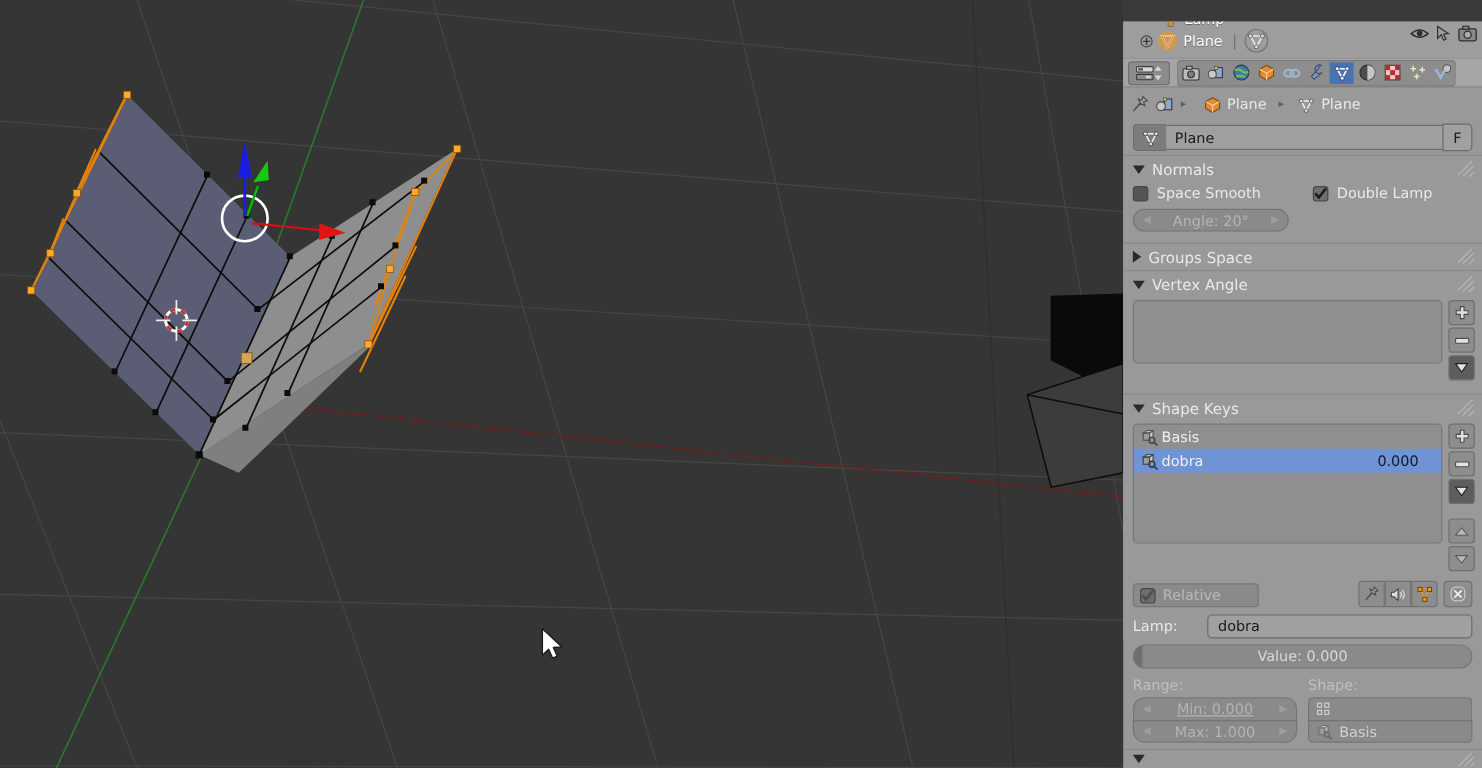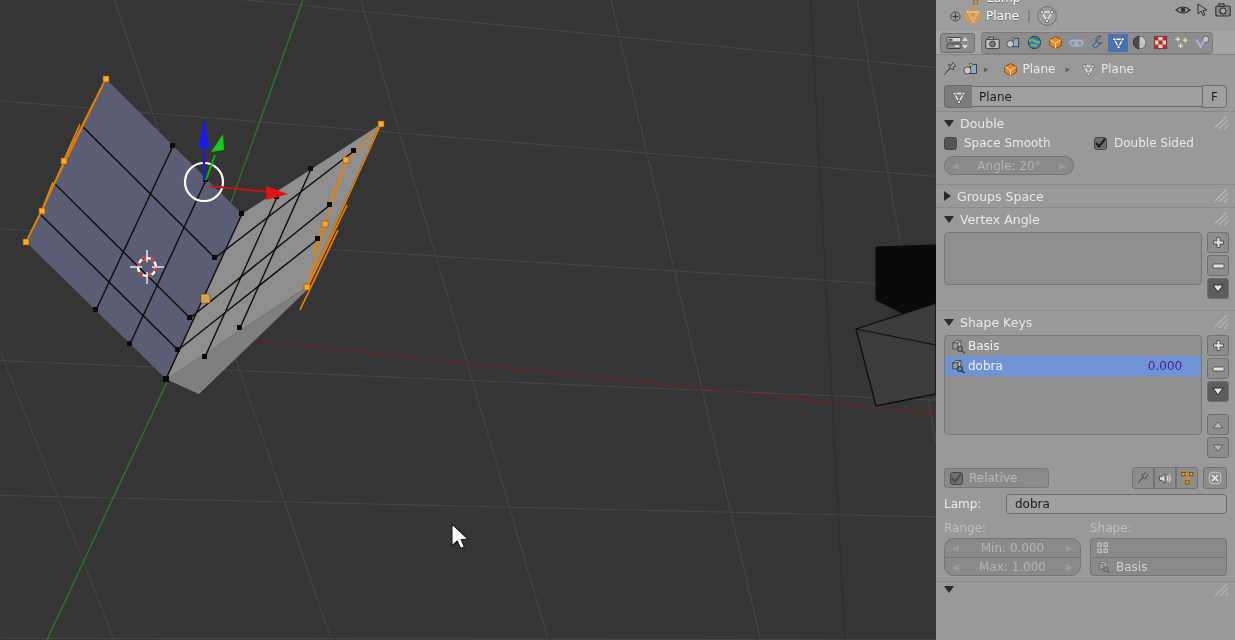--- a/index.html
+++ b/index.html
@@ -7,21 +7,21 @@
        font-family:"DejaVu Sans","Liberation Sans",sans-serif;
        font-size:12px;color:#d8d8d8;-webkit-font-smoothing:antialiased;}
   #app{position:relative;width:1235px;height:640px;overflow:hidden;}
 
   
   #viewport{position:absolute;left:0;top:0;width:936px;height:640px;
             background:#353535;overflow:hidden;}
   #viewport svg{position:absolute;left:0;top:0;}
 
   
-  #rightcol{position:absolute;left:936px;top:0;width:299px;height:515px;
+  #rightcol{position:absolute;left:936px;top:18px;width:299px;height:515px;
             background:#999999;}
 
   
   #outliner{position:absolute;left:0;top:0;width:299px;height:31px;
             background:#9d9d9d;border-bottom:1px solid #6a6a6a;overflow:hidden;}
   .otl-row{position:absolute;left:0;width:299px;height:20px;display:flex;
            align-items:center;padding-left:14px;box-sizing:border-box;}
   .otl-row .lbl{color:#ffffff;font-size:12px;margin-left:4px;text-shadow:0 1px 0 rgba(0,0,0,.35);}
   .otl-icons{position:absolute;right:4px;top:0;height:20px;display:flex;align-items:center;gap:6px;}
 
@@ -92,24 +92,24 @@
   .listbox{flex:1;background:#8f8f8f;border:1px solid #777777;border-radius:4px;
            box-sizing:border-box;overflow:hidden;}
   .sidebtns{width:20px;display:flex;flex-direction:column;gap:2px;}
   .sbtn{width:20px;height:19px;background:#8d8d8d;border:1px solid #6f6f6f;
         border-radius:3px;display:flex;align-items:center;justify-content:center;}
   .sbtn.dark{background:#5d5d5d;}
   .sk-row{height:20px;display:flex;align-items:center;padding-left:6px;font-size:12px;
           color:#f0f0f0;box-sizing:border-box;}
   .sk-row.sel{background:#6f93d4;}
   .sk-val{margin-left:auto;width:72px;text-align:center;color:#cfcfcf;font-size:12px;}
-  .sk-row.sel .sk-val{color:#4c1d95;}
-
-  
-  .relrow{display:flex;align-items:center;margin:4px 8px 0 8px;height:20px;gap:0;}
+  .sk-row.sel .sk-val{color:#0f172a;}
+
+  
+  .relrow{display:flex;align-items:flex-end;margin:4px 8px 0 8px;height:20px;gap:0;}
   .relbox{width:105px;height:20px;background:#8a8a8a;border:1px solid #777;border-radius:3px;
           display:flex;align-items:center;padding-left:5px;box-sizing:border-box;}
   .relbox .ck-lbl{color:#b8b8b8;font-size:12px;margin-left:6px;}
   .iconbtns{margin-left:auto;display:flex;gap:0;}
   .ibtn{width:20px;height:20px;background:#8d8d8d;border:1px solid #737373;
         display:flex;align-items:center;justify-content:center;}
   .ibtn:first-child{border-radius:3px 0 0 3px;}
   .ibtn:last-child{border-radius:0 3px 3px 0;}
   .ibtn.hot{background:#8d8d8d;}
   .xbtn{width:22px;height:20px;background:#8d8d8d;border:1px solid #737373;
@@ -469,42 +469,42 @@
             <circle cx="12.5" cy="4.5" r="1.7" fill="#dedede" stroke="#444" stroke-width="0.8"></circle>
             <circle cx="8" cy="13" r="1.7" fill="#dedede" stroke="#444" stroke-width="0.8"></circle>
           </svg>
         </div>
         <div class="name-input">Plane</div>
         <div class="name-f">F</div>
       </div>
 
       <div class="panel-hdr">
         <div class="tri tri-down"></div>
-        <span class="ttl">Double</span>
+        <span class="ttl">Normals</span>
         <svg class="grip" viewBox="0 0 16 14">
           <g stroke="#d8d8d8" stroke-width="1.1">
               <line x1="2" y1="12" x2="14" y2="0"></line>
               <line x1="6" y1="13" x2="15" y2="4"></line>
               <line x1="11" y1="13.5" x2="15.5" y2="9"></line>
             </g>
         </svg>
       </div>
       <div class="pbody">
         <div style="display:flex;align-items:center;">
           <div class="ckrow" style="width:150px">
             <div class="ck"></div>
             <span class="ck-lbl">Space Smooth</span>
           </div>
           <div class="ckrow">
             <div class="ck on">
               <svg width="11" height="10" viewBox="0 0 11 10">
                 <path d="M 1 5 L 4 8.5 L 10 1" fill="none" stroke="#1d1d1d" stroke-width="2.1"></path>
               </svg>
             </div>
-            <span class="ck-lbl">Double Sided</span>
+            <span class="ck-lbl">Double Lamp</span>
           </div>
         </div>
         <div class="pill dim" style="margin-top:6px;width:130px;">
           <span class="arr l">◀</span>
           <span>Angle: 20°</span>
           <span class="arr r">▶</span>
         </div>
       </div>
 
       <div class="panel-hdr" style="margin-top:3px">
@@ -657,25 +657,29 @@
             <path d="M 4.5 4.5 L 11.5 11.5 M 11.5 4.5 L 4.5 11.5" stroke="#ebebeb" stroke-width="1.8"></path>
           </svg>
         </div>
       </div>
 
       <div class="fieldrow">
         <span class="fieldlabel">Lamp:</span>
         <div class="textinput">dobra</div>
       </div>
 
+      <div class="valbar">
+        <div class="fill"></div>
+        <span>Value: 0.000</span>
+      </div>
 
       <div class="twocol">
         <div class="col">
           <div class="cap">Range:</div>
-          <div class="pill dim" style="border-radius:10px 10px 0 0;border-bottom:none;">
+          <div class="pill dim" style="border-radius:10px 10px 0 0;border-bottom:none;text-decoration:underline;">
             <span class="arr l">◀</span>
             <span>Min: 0.000</span>
             <span class="arr r">▶</span>
           </div>
           <div class="pill dim" style="border-radius:0 0 10px 10px;">
             <span class="arr l">◀</span>
             <span>Max: 1.000</span>
             <span class="arr r">▶</span>
           </div>
         </div>

